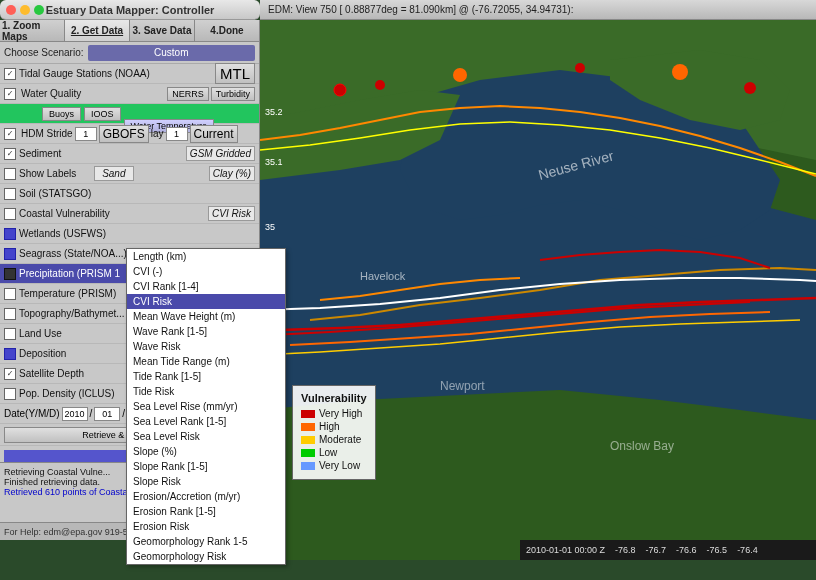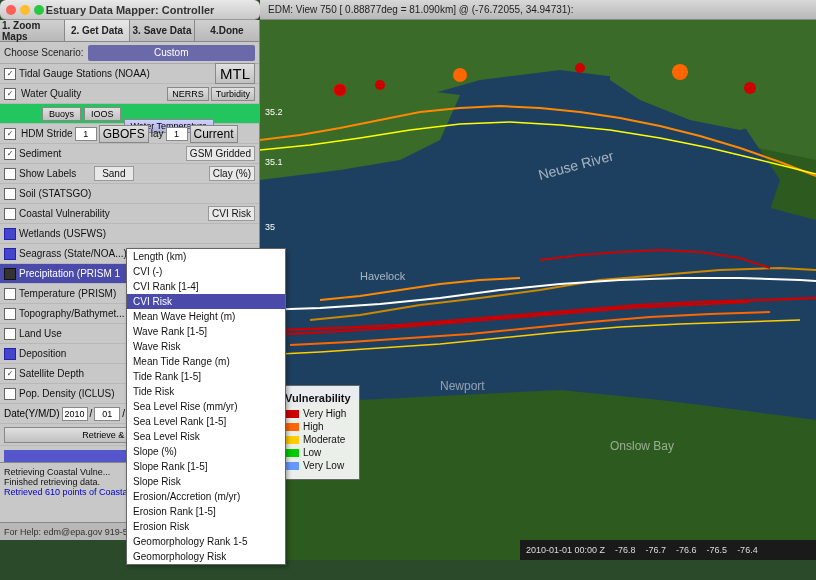--- a/index.html
+++ b/index.html
@@ -47,21 +47,21 @@
       display: flex; height: 22px; background: #b0b0b0; border-bottom: 1px solid #888;
     }
     .tab {
       flex: 1; display: flex; align-items: center; justify-content: center;
       font-size: 10px; font-weight: bold; color: #222;
       border-right: 1px solid #888;
       background: linear-gradient(to bottom, #d0d0d0, #b8b8b8);
       cursor: pointer; padding: 0 2px;
     }
     .tab:last-child { border-right: none; }
-    .tab.active { background: linear-gradient(to bottom, #e8e8e8, #d0d0d0); }
+    .tab.active { background: linear-gradient(to bottom, #e8e8e8, #d0d0d0); text-decoration: underline; }
 
     
     .scenario-row {
       display: flex; align-items: center; height: 22px;
       padding: 0 4px; background: #c8c8c8; border-bottom: 1px solid #aaa;
     }
     .scenario-label { font-size: 10px; color: #222; flex: 0 0 auto; margin-right: 4px; }
     .scenario-value {
       flex: 1; background: #6a6aaa; color: white; font-size: 10px;
       display: flex; align-items: center; justify-content: center;
@@ -73,21 +73,21 @@
       display: flex; align-items: center; height: 20px;
       padding: 0 4px; border-bottom: 1px solid #b8b8b8;
       background: #c8c8c8;
     }
     .panel-row.highlighted { background: #4a4aaa; color: white; }
     .checkbox { width: 12px; height: 12px; border: 1px solid #666; background: white; margin-right: 3px; flex-shrink: 0; display: flex; align-items: center; justify-content: center; font-size: 8px; }
     .checkbox.checked::after { content: '✓'; color: #333; }
     .checkbox.blue { background: #4444cc; border-color: #2222aa; }
     .checkbox.dark { background: #333; border-color: #111; }
     .row-label { font-size: 10px; color: #111; flex: 1; white-space: nowrap; overflow: hidden; }
-    .row-value { font-size: 10px; color: #111; background: #e8e8e8; padding: 1px 3px; border: 1px solid #999; min-width: 40px; text-align: center; }
+    .row-value { font-size: 10px; color: #111; background: #e8e8e8; padding: 1px 3px; border: 1px solid #999; min-width: 40px; text-align: center; font-style: italic; }
     .row-btn { font-size: 15px; background: linear-gradient(to bottom, #e0e0e0, #c0c0c0); border: 1px solid #888; padding: 1px 4px; cursor: pointer; margin-left: 2px; }
 
     
     .buoys-row { display: flex; align-items: center; height: 20px; padding: 0 4px; border-bottom: 1px solid #b8b8b8; background: #22c55e; justify-content: center; }
     .buoys-btn { font-size: 9px; background: linear-gradient(to bottom, #e0e0e0, #c0c0c0); border: 1px solid #888; padding: 1px 6px; cursor: pointer; margin-right: 3px; }
     .buoys-btn.active { background: linear-gradient(to bottom, #d0d0ff, #b0b0dd); margin-top: 24px; }
 
     
     .hdm-row { display: flex; align-items: center; height: 20px; padding: 0 4px; border-bottom: 1px solid #b8b8b8; background: #c8c8c8; gap: 2px; }
     .hdm-label { font-size: 10px; color: #111; }
@@ -115,21 +115,21 @@
       position: absolute; top: 20px; left: 260px; right: 0; height: 540px;
       background: #1a3a1a;
       overflow: hidden;
     }
 
     
     #map-svg { width: 100%; height: 100%; }
 
     
     #vuln-legend {
-      position: absolute; bottom: 80px; left: 16px;
+      position: absolute; bottom: 80px; left: 32px;
       background: rgba(255,255,255,0.9); border: 1px solid #666;
       padding: 6px 8px; z-index: 60;
     }
     .legend-title { font-size: 11px; font-weight: bold; color: #111; margin-bottom: 4px; }
     .legend-item { display: flex; align-items: center; margin-bottom: 2px; }
     .legend-color { width: 14px; height: 8px; margin-right: 4px; }
     .legend-text { font-size: 10px; color: #111; }
 
     
     #status-bar {

